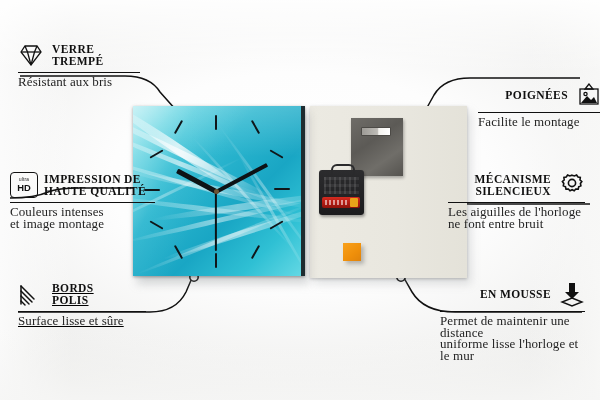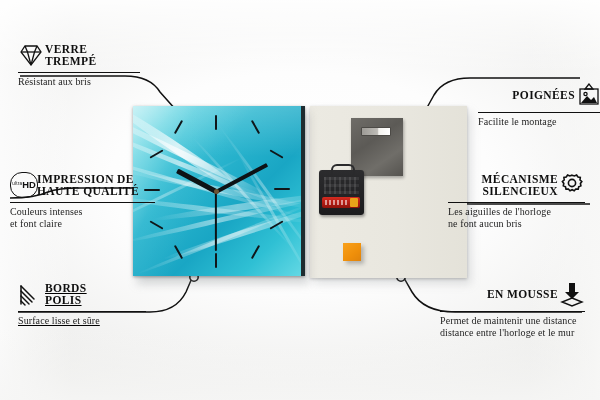--- a/index.html
+++ b/index.html
@@ -108,41 +108,41 @@
     background:#e8a319;border-radius:1px;
   }
   .spacer{
     position:absolute;left:33px;top:137px;width:18px;height:18px;
     background:linear-gradient(140deg,#f9a11b 0%,#ef8f0a 60%,#e0830a 100%);
     box-shadow:3px 3px 4px rgba(90,90,90,.38);
   }
 
   
   .callout{position:absolute;}
-  .c-head{display:flex;align-items:center;gap:1px;}
+  .c-head{display:flex;align-items:center;gap:8px;}
   .c-title{
     font-weight:bold;font-size:11.5px;line-height:12.5px;
     letter-spacing:.4px;color:#0f0f0f;text-transform:uppercase;
   }
   .c-rule{height:1.4px;background:#101010;margin:4px 0 3px 0;}
   .c-sub{
-    font-size:10px;line-height:11.4px;color:#242424;letter-spacing:.1px;
+    font-size:13px;line-height:11.4px;color:#242424;letter-spacing:.1px;
   }
   .left .c-head{justify-content:flex-start;}
   .left .c-title{text-align:left;}
   .left .c-sub{text-align:left;}
   .right .c-head{justify-content:flex-end;}
   .right .c-title{text-align:right;}
   .right .c-sub{text-align:left;}
   .ico{width:26px;height:26px;flex:0 0 26px;display:block;}
   .ico svg{display:block;width:26px;height:26px;}
 
   .hdbox{
-    width:26px;height:24px;border:1.6px solid #111;border-radius:12px;
-    display:flex;align-items:center;justify-content:center;
+    width:26px;height:24px;border:1.6px solid #111;border-radius:4px;
+    display:flex;flex-direction:column;align-items:center;justify-content:center;
     font-family:"Liberation Sans", sans-serif;line-height:1;
   }
   .hdbox .u{font-size:4.6px;letter-spacing:.2px;color:#111;margin-bottom:1px;}
   .hdbox .h{font-size:9.4px;font-weight:bold;color:#111;}
 </style>
 </head>
 <body>
 
 <div class="stage">
   <div class="vignette"></div>
@@ -261,21 +261,21 @@
           <span class="h">HD</span>
         </span>
       </span>
       <div>
         <div class="c-title">IMPRESSION DE</div>
         <div class="c-title">HAUTE QUALITÉ</div>
       </div>
     </div>
     <div class="c-rule"></div>
     <div class="c-sub">Couleurs intenses</div>
-    <div class="c-sub">et font claire</div>
+    <div class="c-sub">et image montage</div>
   </div>
 
   <div class="callout left" style="left:18px;top:281px;width:128px;text-decoration:underline;">
     <div class="c-head">
       <span class="ico">
         <svg viewBox="0 0 26 26">
             <g fill="none" stroke="#111" stroke-width="1.5" stroke-linecap="round">
           <path d="M3 5 L16 18"></path>
               <path d="M3 10 L14 21"></path>
               <path d="M3 15 L11 23"></path>
@@ -323,33 +323,33 @@
         <svg viewBox="0 0 26 26">
             <g fill="none" stroke="#111" stroke-width="1.6">
           <path d="M13 3.2 L15.4 4.0 L17.6 3.0 L19.0 5.0 L21.3 5.4 L21.0 7.9 L22.8 9.5 L21.4 11.5 L21.9 13.8 L19.7 14.8 L19.2 17.1 L16.8 17.0 L15.2 18.8 L13.1 17.7 L11.0 18.8 L9.4 17.0 L7.0 17.1 L6.5 14.8 L4.3 13.8 L4.8 11.5 L3.4 9.5 L5.2 7.9 L4.9 5.4 L7.2 5.0 L8.6 3.0 L10.8 4.0 Z"></path>
           <circle cx="13" cy="11" r="3.6"></circle>
         </g>
           </svg>
       </span>
     </div>
     <div class="c-rule"></div>
     <div class="c-sub">Les aiguilles de l'horloge</div>
-    <div class="c-sub">ne font aucun bris</div>
+    <div class="c-sub">ne font entre bruit</div>
   </div>
 
   <div class="callout right" style="left:440px;top:281px;width:145px;">
     <div class="c-head">
       <div>
         <div class="c-title">EN MOUSSE</div>
       </div>
       <span class="ico">
         <svg viewBox="0 0 26 26">
           <path d="M10 2 L16 2 L16 11 L20 11 L13 18 L6 11 L10 11 Z" fill="#111"></path>
           <path d="M13 17 L23 21 L13 25 L3 21 Z" fill="none" stroke="#111" stroke-width="1.4"></path>
         </svg>
       </span>
     </div>
     <div class="c-rule"></div>
     <div class="c-sub">Permet de maintenir une distance</div>
-    <div class="c-sub">distance entre l'horloge et le mur</div>
+    <div class="c-sub">uniforme lisse l'horloge et le mur</div>
   </div>
 
 </div>
 
 </body></html>

